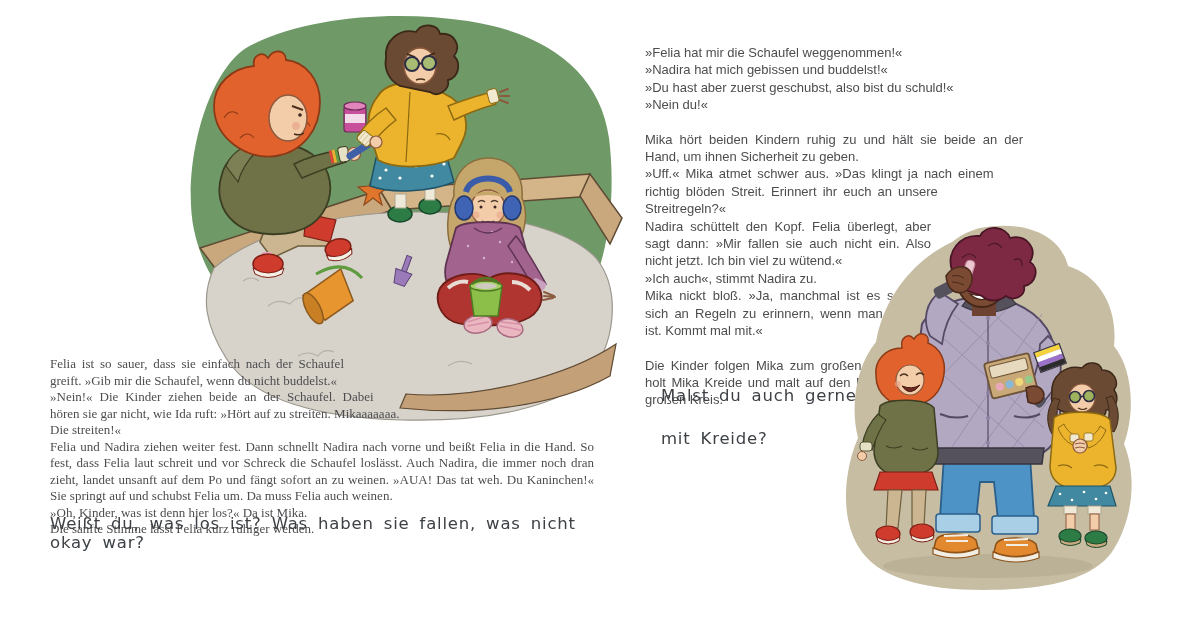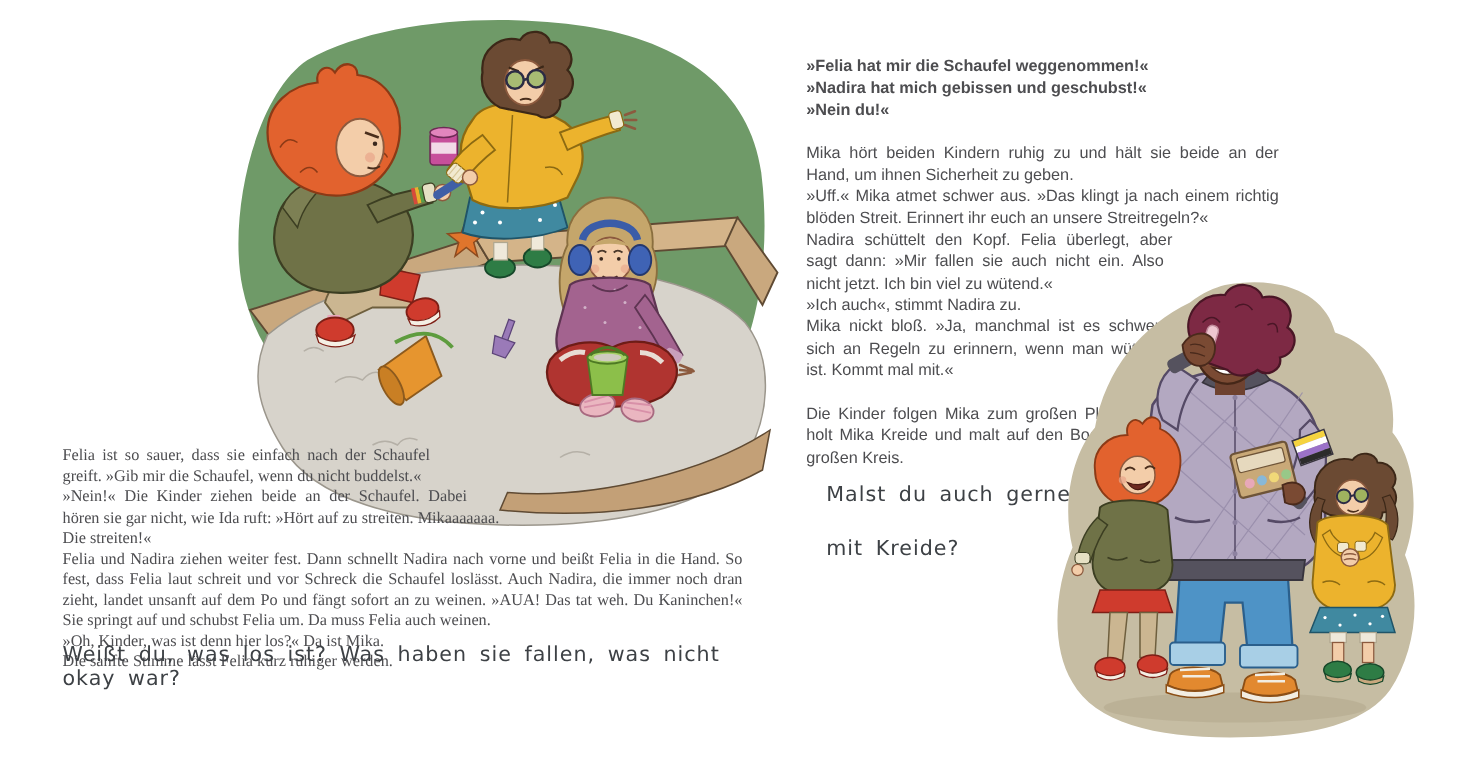--- a/index.html
+++ b/index.html
@@ -7,21 +7,21 @@
        font-family:"Liberation Sans",sans-serif;}
   .spread{position:absolute;inset:0;}
   .illu{position:absolute;}
   .illu svg{display:block;}
   .illu-left{left:148px;top:6px;width:480px;height:428px;}
   .illu-right{left:828px;top:218px;width:315px;height:378px;}
   .story{position:absolute;color:#4d4d50;text-align:justify;hyphens:auto;-webkit-hyphens:auto;}
   .left-story{left:50px;top:356px;width:544px;font-size:13px;line-height:16.5px;font-family:Liberation Serif, serif;}
   .right-story{left:645px;top:44px;width:378px;font-size:13px;line-height:17.4px;}
   .seg,.dline{margin:0;}
-  .dialogue{margin:0 0 17px 0;font-weight:bold;}
+  .dialogue{margin:0 0 17px 0;}
   .closing{margin:17px 0 0 0;}
   .wrap-shape{float:right;}
   .left-shape{width:250px;height:78px;
     shape-outside:polygon(0% 0%,100% 0%,100% 100%,40% 100%,0% 18%);}
   .right-shape{width:92px;height:360px;
     shape-outside:polygon(100% 0%,100% 36%,0% 44%,0% 100%,100% 100%);}
   .question{position:absolute;color:#3d4145;font-family:"DejaVu Sans",sans-serif;
     font-size:16.5px;letter-spacing:0.8px;word-spacing:4px;}
   .left-question{left:50px;top:514px;width:560px;}
   .right-question{left:645px;top:366px;width:300px;line-height:27px;}
@@ -203,21 +203,22 @@
     <div class="question left-question">Weißt du, was los ist? Was haben sie fallen, was nicht okay war?</div>
   </section>
 
   <section>
 
     <div class="story right-story">
       <div class="wrap-shape right-shape"></div>
       <div class="dialogue">
 
       <p class="dline">»Felia hat mir die Schaufel weggenommen!«</p>
-          <p class="dline">»Nadira hat mich gebissen und geschubst!«</p>
+          <p class="dline">»Nadira hat mich gebissen und buddelst!«</p>
+          <p class="dline">»Du hast aber zuerst geschubst, also bist du schuld!«</p>
           <p class="dline">»Nein du!«</p>
         </div>
       <div>
 
       <p class="seg">Mika hört beiden Kindern ruhig zu und hält sie beide an der Hand, um ihnen Sicherheit zu geben.</p>
           <p class="seg">»Uff.« Mika atmet schwer aus. »Das klingt ja nach einem richtig blöden Streit. Erinnert ihr euch an unsere Streitregeln?«</p>
           <p class="seg">Nadira schüttelt den Kopf. Felia überlegt, aber sagt dann: »Mir fallen sie auch nicht ein. Also nicht jetzt. Ich bin viel zu wütend.«</p>
           <p class="seg">»Ich auch«, stimmt Nadira zu.</p>
           <p class="seg">Mika nickt bloß. »Ja, manchmal ist es schwer, sich an Regeln zu erinnern, wenn man wütend ist. Kommt mal mit.«</p>
         </div>

